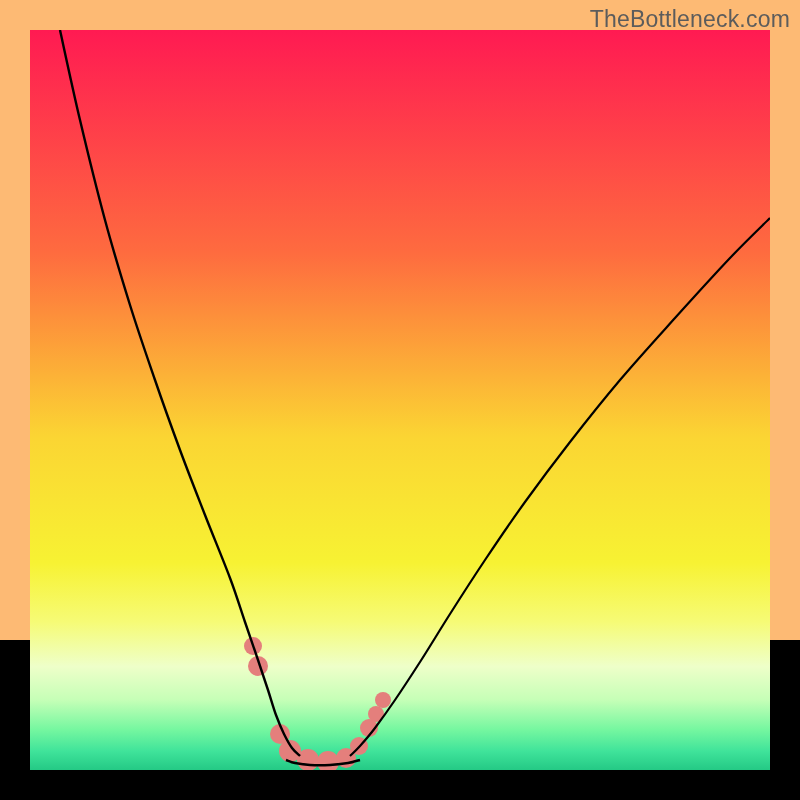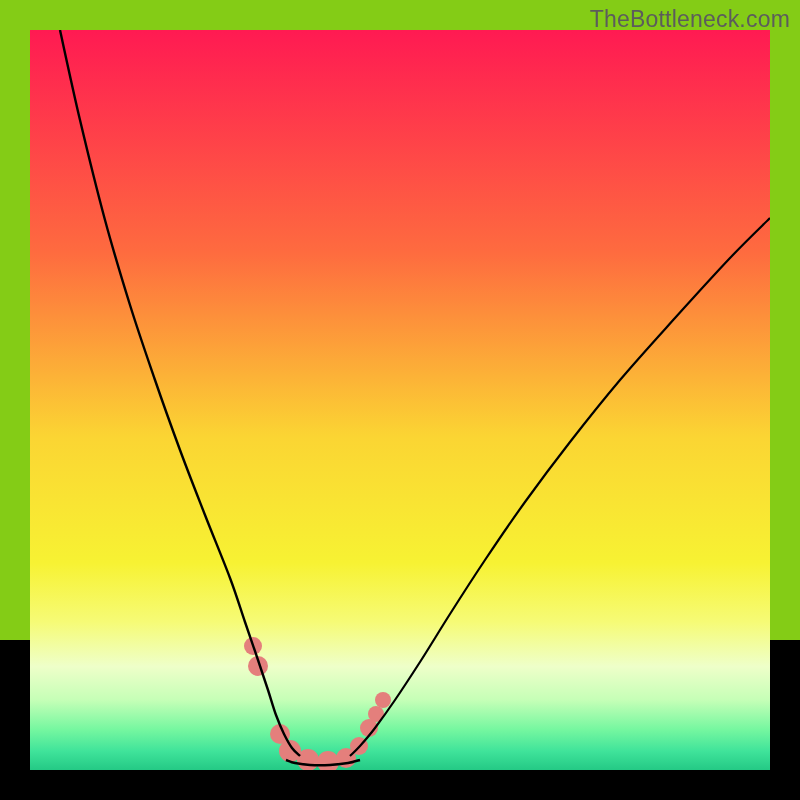--- a/index.html
+++ b/index.html
@@ -8,21 +8,21 @@
     width: 800px;
     height: 800px;
     overflow: hidden;
     background: #000;
     font-family: Arial, Helvetica, sans-serif;
   }
   .frame {
     position: absolute;
     left: 0; top: 0;
     width: 800px; height: 640px;
-    background: #84cc16;
+    background: #fdba74;
   }
   .plot-area {
     position: absolute;
     left: 30px;
     top: 30px;
     width: 740px;
     height: 740px;
     overflow: hidden;
   }
   .watermark {

